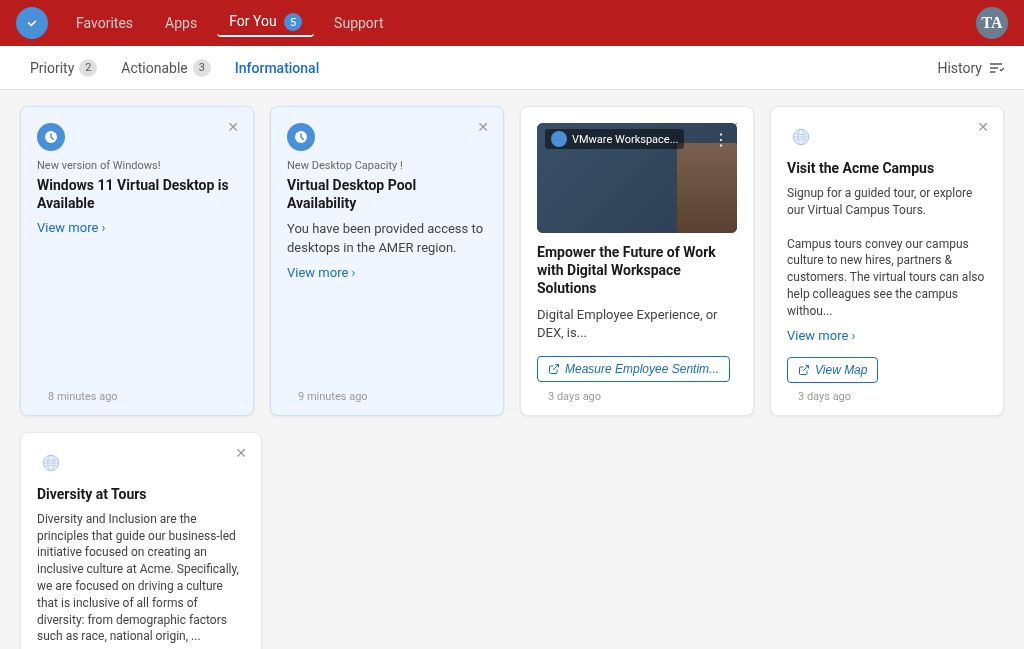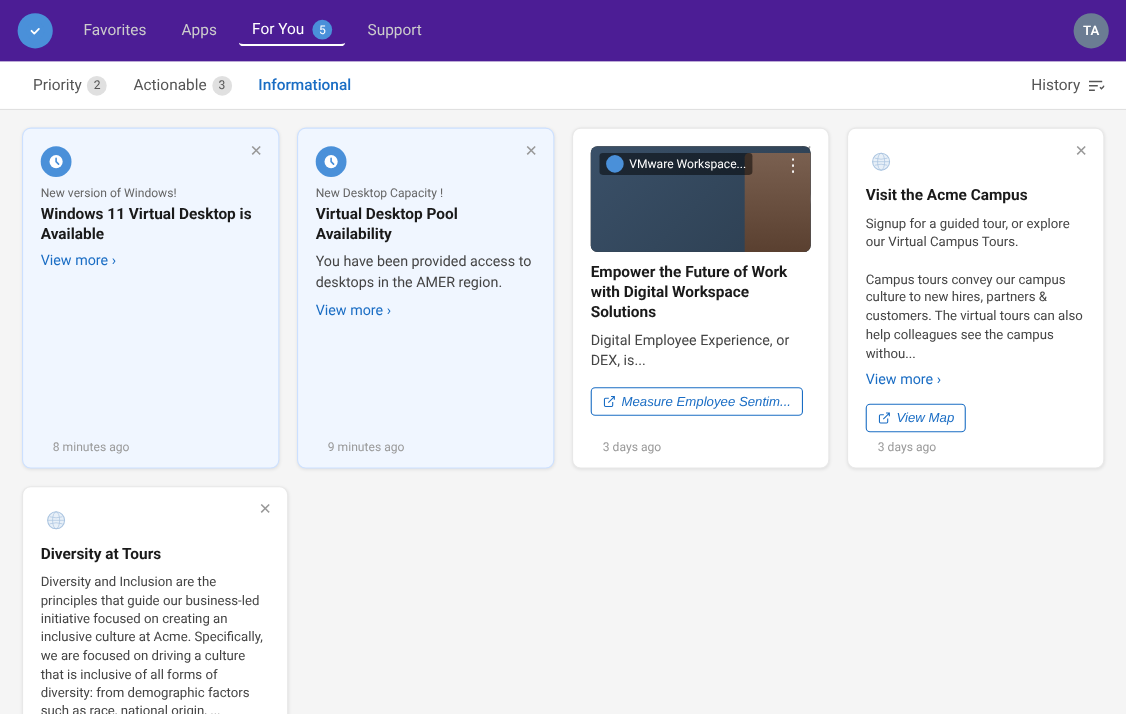--- a/index.html
+++ b/index.html
@@ -1,21 +1,21 @@
 <!DOCTYPE html>
 <html><head>
   <meta charset="utf-8">
   <style>
     * { box-sizing: border-box; margin: 0; padding: 0; }
     body { font-family: -apple-system, BlinkMacSystemFont, 'Segoe UI', Roboto, sans-serif; background: #f5f5f5; width: 1024px; height: 649px; overflow: hidden; }
 
     
     .top-nav {
-      background: #4c1d95;
-      height: 56px;
+      background: #b91c1c;
+      height: 46px;
       display: flex;
       align-items: center;
       padding: 0 16px;
       gap: 8px;
     }
     .nav-logo {
       width: 32px; height: 32px;
       background: #4a90d9;
       border-radius: 50%;
       display: flex; align-items: center; justify-content: center;
@@ -48,23 +48,24 @@
       padding: 0 5px;
       margin-left: 4px;
     }
     .nav-spacer { flex: 1; }
     .nav-avatar {
       width: 32px; height: 32px;
       background: #6b7c93;
       border-radius: 50%;
       display: flex; align-items: center; justify-content: center;
       color: white;
-      font-size: 12px;
+      font-size: 16px;
       font-weight: 600;
       cursor: pointer;
+      font-family: Liberation Serif, serif;
     }
 
     
     .sub-nav {
       background: white;
       height: 44px;
       display: flex;
       align-items: center;
       padding: 3px 20px;
       border-bottom: 1px solid #e0e0e0;
@@ -188,21 +189,21 @@
       bottom: 12px;
       left: 27px;
       font-size: 11px;
       color: #999;
     }
     .card-with-time { padding-bottom: 32px; }
 
     
     .video-thumb {
       width: 100%;
-      height: 96px;
+      height: 110px;
       background: #2c2c2c;
       border-radius: 6px;
       margin-bottom: 10px;
       display: flex;
       align-items: center;
       justify-content: flex-end;
       position: relative;
       overflow: hidden;
     }
     .video-overlay {

